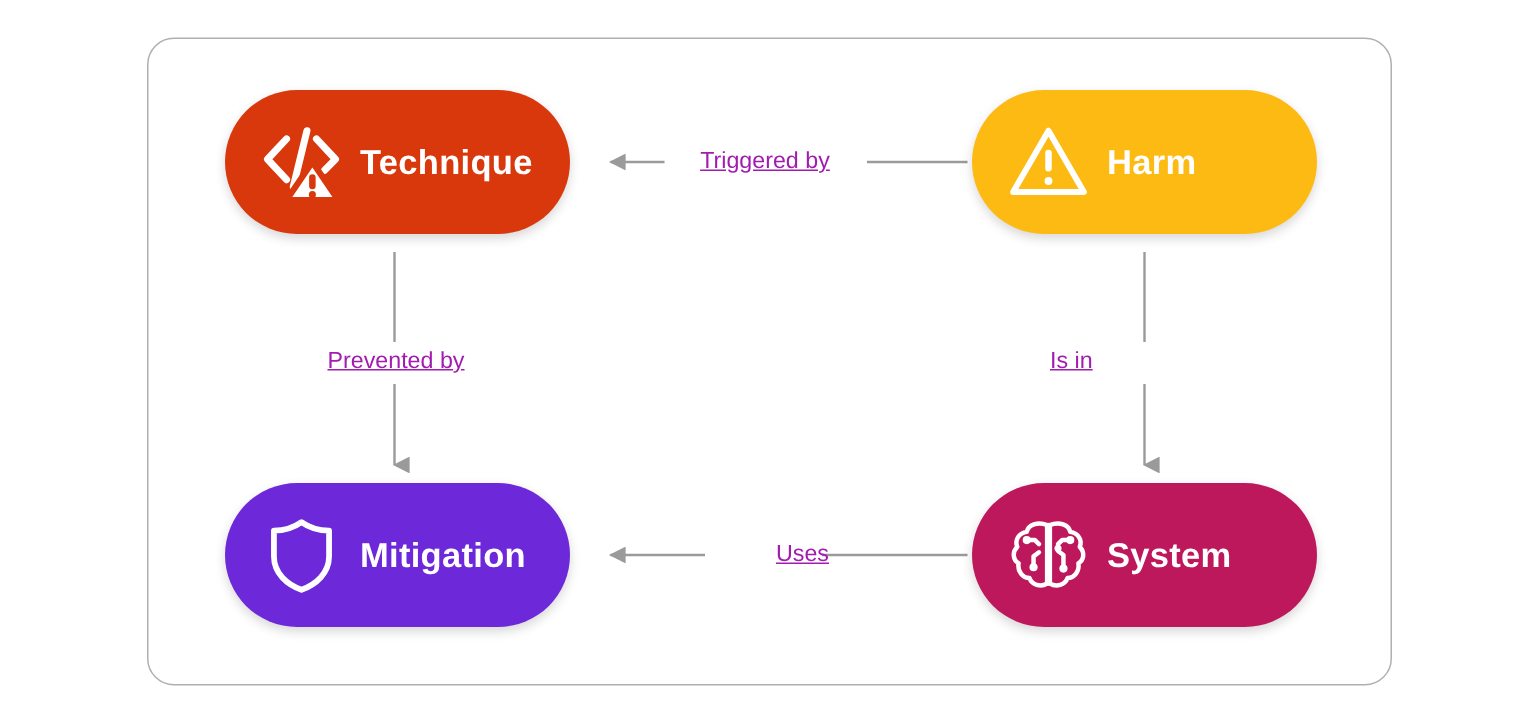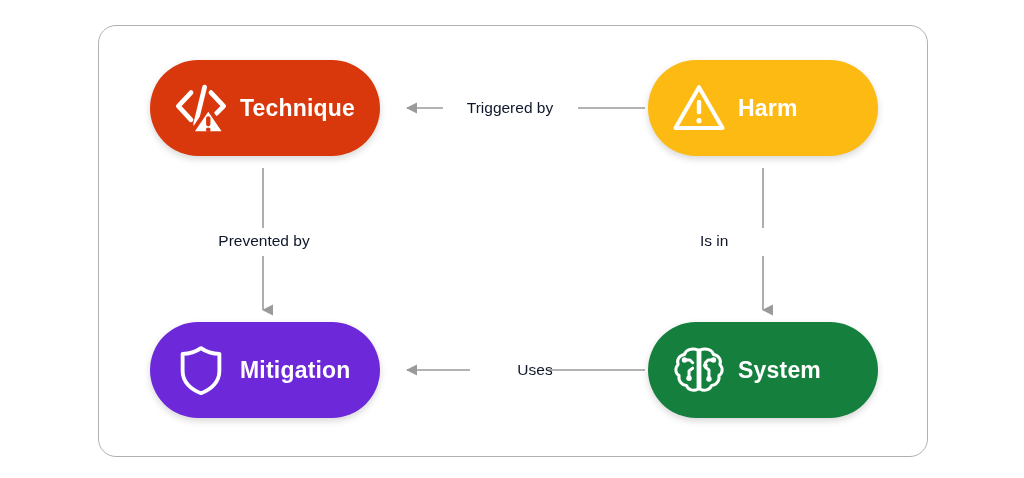--- a/index.html
+++ b/index.html
@@ -68,30 +68,31 @@
   #node-harm {
     left: 648px; top: 60px;  width: 230px; height: 96px;
     background: #FDBA12;
   }
   #node-mitigation {
     left: 150px;  top: 322px; width: 230px; height: 96px;
     background: #6d28d9;
   }
   #node-system {
     left: 648px; top: 322px; width: 230px; height: 96px;
-    background: #15803d;
+    background: #be185d;
   }
 
   
   .edge-label {
     position: absolute;
     font-size: 15.5px;
-    color: #0f172a;
+    color: #a21caf;
     white-space: nowrap;
     text-align: center;
+    text-decoration: underline;
   }
 
   svg.wires {
     position: absolute;
     left: 0; top: 0;
     width: 1024px;
     height: 478px;
     pointer-events: none;
   }
 </style>

